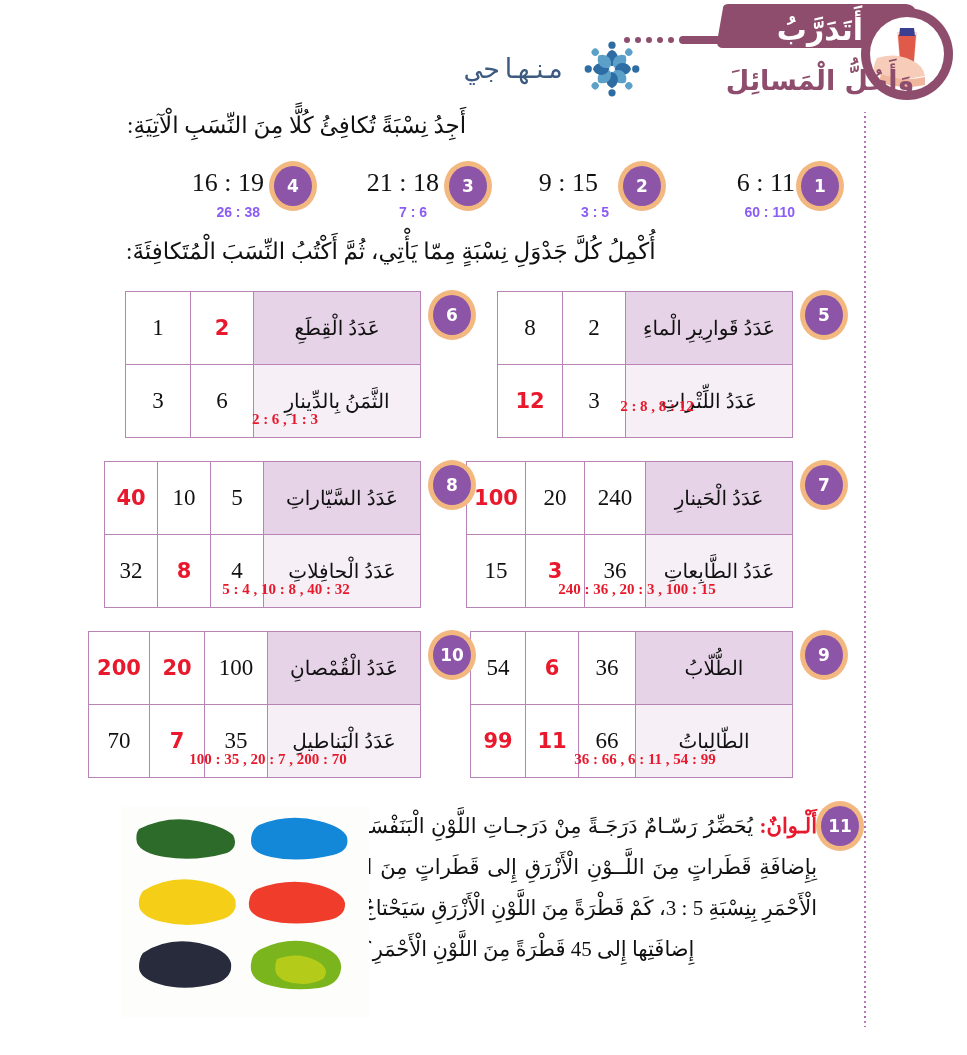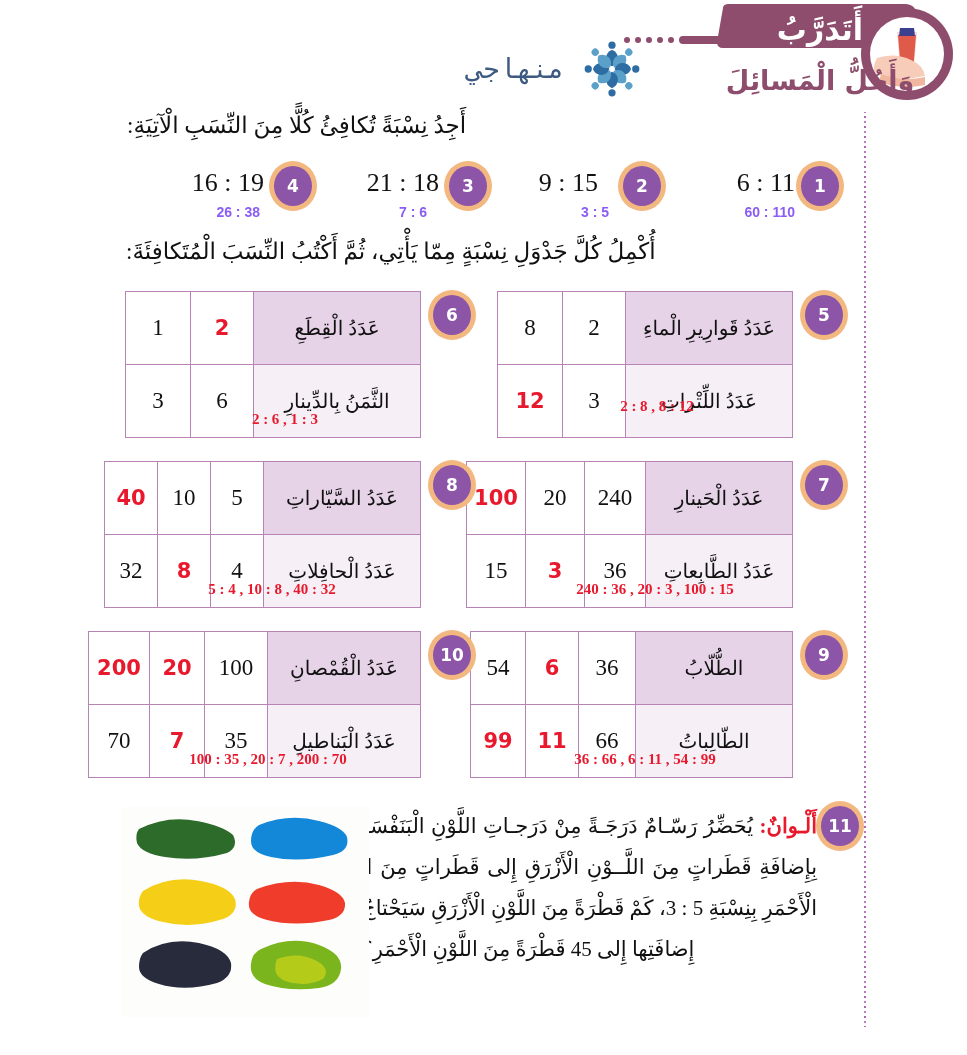--- a/index.html
+++ b/index.html
@@ -318,40 +318,40 @@
     <td class="val ans" style="width:56px;">100</td>
   </tr>
   <tr class="r2">
     <td class="lbl">عَدَدُ الطَّابِعاتِ</td>
     <td class="val num-cell">36</td>
     <td class="val ans">3</td>
     <td class="val num-cell">15</td>
   </tr>
 </tbody>
   </table>
-<div class="table-answer" style="top:581px; right:154px; width:316px;">240 : 36  ,  20 : 3  ,  100 : 15</div>
+<div class="table-answer" style="top:581px; right:172px; width:316px;">240 : 36  ,  20 : 3  ,  100 : 15</div>
 
 <div class="num-badge" style="top:465px; right:496px;">8</div>
 <table class="ratio-table" style="top:461px; right:546px; width:290px;">
   <tbody>
       <tr class="r1">
     <td class="lbl" style="width:140px;">عَدَدُ السَّيّاراتِ</td>
     <td class="val num-cell" style="width:50px;">5</td>
     <td class="val num-cell" style="width:50px;">10</td>
     <td class="val ans" style="width:50px;">40</td>
   </tr>
   <tr class="r2">
     <td class="lbl">عَدَدُ الْحافِلاتِ</td>
     <td class="val num-cell">4</td>
     <td class="val ans">8</td>
     <td class="val num-cell">32</td>
   </tr>
 </tbody>
   </table>
-<div class="table-answer" style="top:581px; right:550px; width:290px;">5 : 4  ,  10 : 8  ,  40 : 32</div>
+<div class="table-answer" style="top:581px; right:536px; width:290px;">5 : 4  ,  10 : 8  ,  40 : 32</div>
 
 <div class="num-badge" style="top:635px; right:124px;">9</div>
 <table class="ratio-table" style="top:631px; right:174px; width:296px;">
   <tbody>
       <tr class="r1">
     <td class="lbl" style="width:140px;">الطُّلّابُ</td>
     <td class="val num-cell" style="width:54px;">36</td>
     <td class="val ans" style="width:50px;">6</td>
     <td class="val num-cell" style="width:52px;">54</td>
   </tr>

